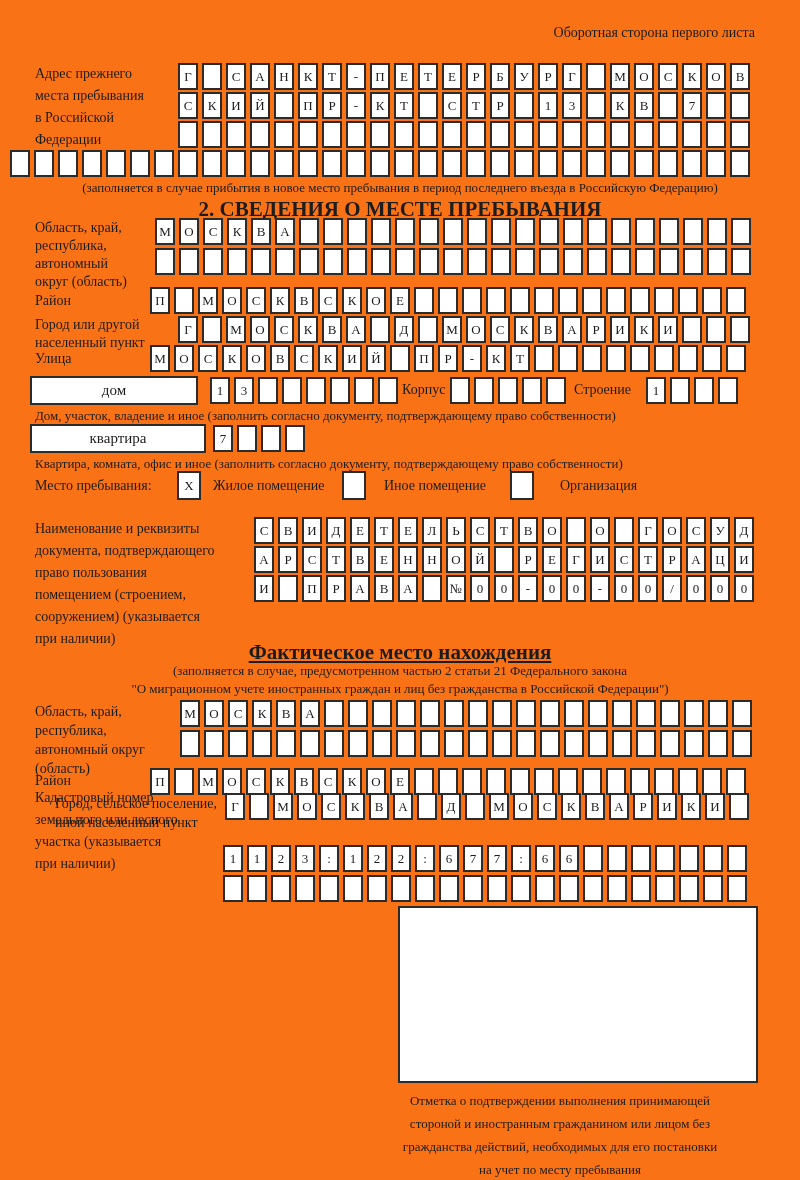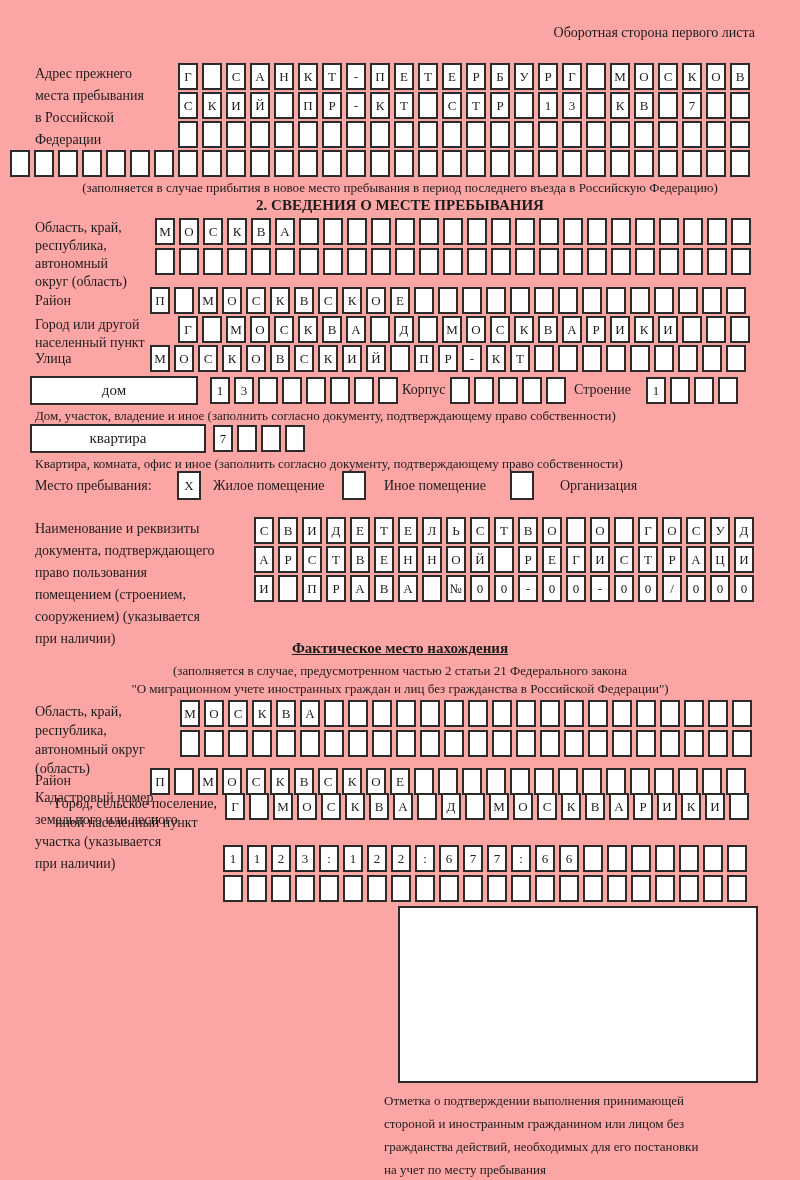--- a/index.html
+++ b/index.html
@@ -1,27 +1,27 @@
 <!DOCTYPE html>
 <html><head>
 <meta charset="utf-8">
 <style>
   html,body{margin:0;padding:0;background:#ffffff;}
   #page{
-    position:relative;width:800px;height:1180px;background:#fca5a5;
+    position:relative;width:800px;height:1180px;background:#f97316;
     font-family:"Liberation Serif","DejaVu Serif",serif;color:#1c1c1c;
     overflow:hidden;
   }
   .abs{position:absolute;}
   .lbl{font-size:14px;line-height:18px;white-space:pre-line;}
   .lbl.lh22{line-height:22px;}
   .lbl.lh19{line-height:19px;}
   .cap{font-size:13px;}
   .center{text-align:center;width:800px;left:0;}
-  .title{font-size:15px;font-weight:bold;}
+  .title{font-size:21px;font-weight:bold;}
   .box-row{position:absolute;display:flex;gap:4px;}
   .cell{
     box-sizing:border-box;width:20px;height:27px;border:2px solid #2b2b2b;
     display:flex;align-items:center;justify-content:center;
     font-size:13px;font-family:"Liberation Serif","DejaVu Serif",serif;color:#1c1c1c;
     background:#fff;flex:0 0 auto;
   }
   .bigfield{
     box-sizing:border-box;border:2px solid #2b2b2b;height:29px;
     display:flex;align-items:center;justify-content:center;font-size:15px;background:#fff;
@@ -87,21 +87,21 @@
 (область)</div>
   <div class="abs lbl" style="left:35px;top:772px;">Район</div>
   <div class="abs lbl lh19" style="left:35px;top:794px;margin-left:20px;">Город, сельское поселение,
 иной населенный пункт</div>
   <div class="abs lbl lh22" style="left:35px;top:787px;">Кадастровый номер
 земельного или лесного
 участка (указывается
 при наличии)</div>
 
   <div id="stamp-rect" class="abs" style="left:398px;top:906px;width:360px;height:177px;"></div>
-  <div class="abs cap pre" style="left:384px;top:1089px;width:390px;line-height:23px;">Отметка о подтверждении выполнения принимающей
+  <div class="abs cap pre" style="left:365px;top:1089px;width:390px;text-align:center;line-height:23px;">Отметка о подтверждении выполнения принимающей
 стороной и иностранным гражданином или лицом без
 гражданства действий, необходимых для его постановки
 на учет по месту пребывания</div>
 
   <div id="rows-host">
       <div class="box-row" style="left: 178px; top: 63px;">
         <span class="cell">Г</span>
         <span class="cell"></span>
         <span class="cell">С</span>
         <span class="cell">А</span>

